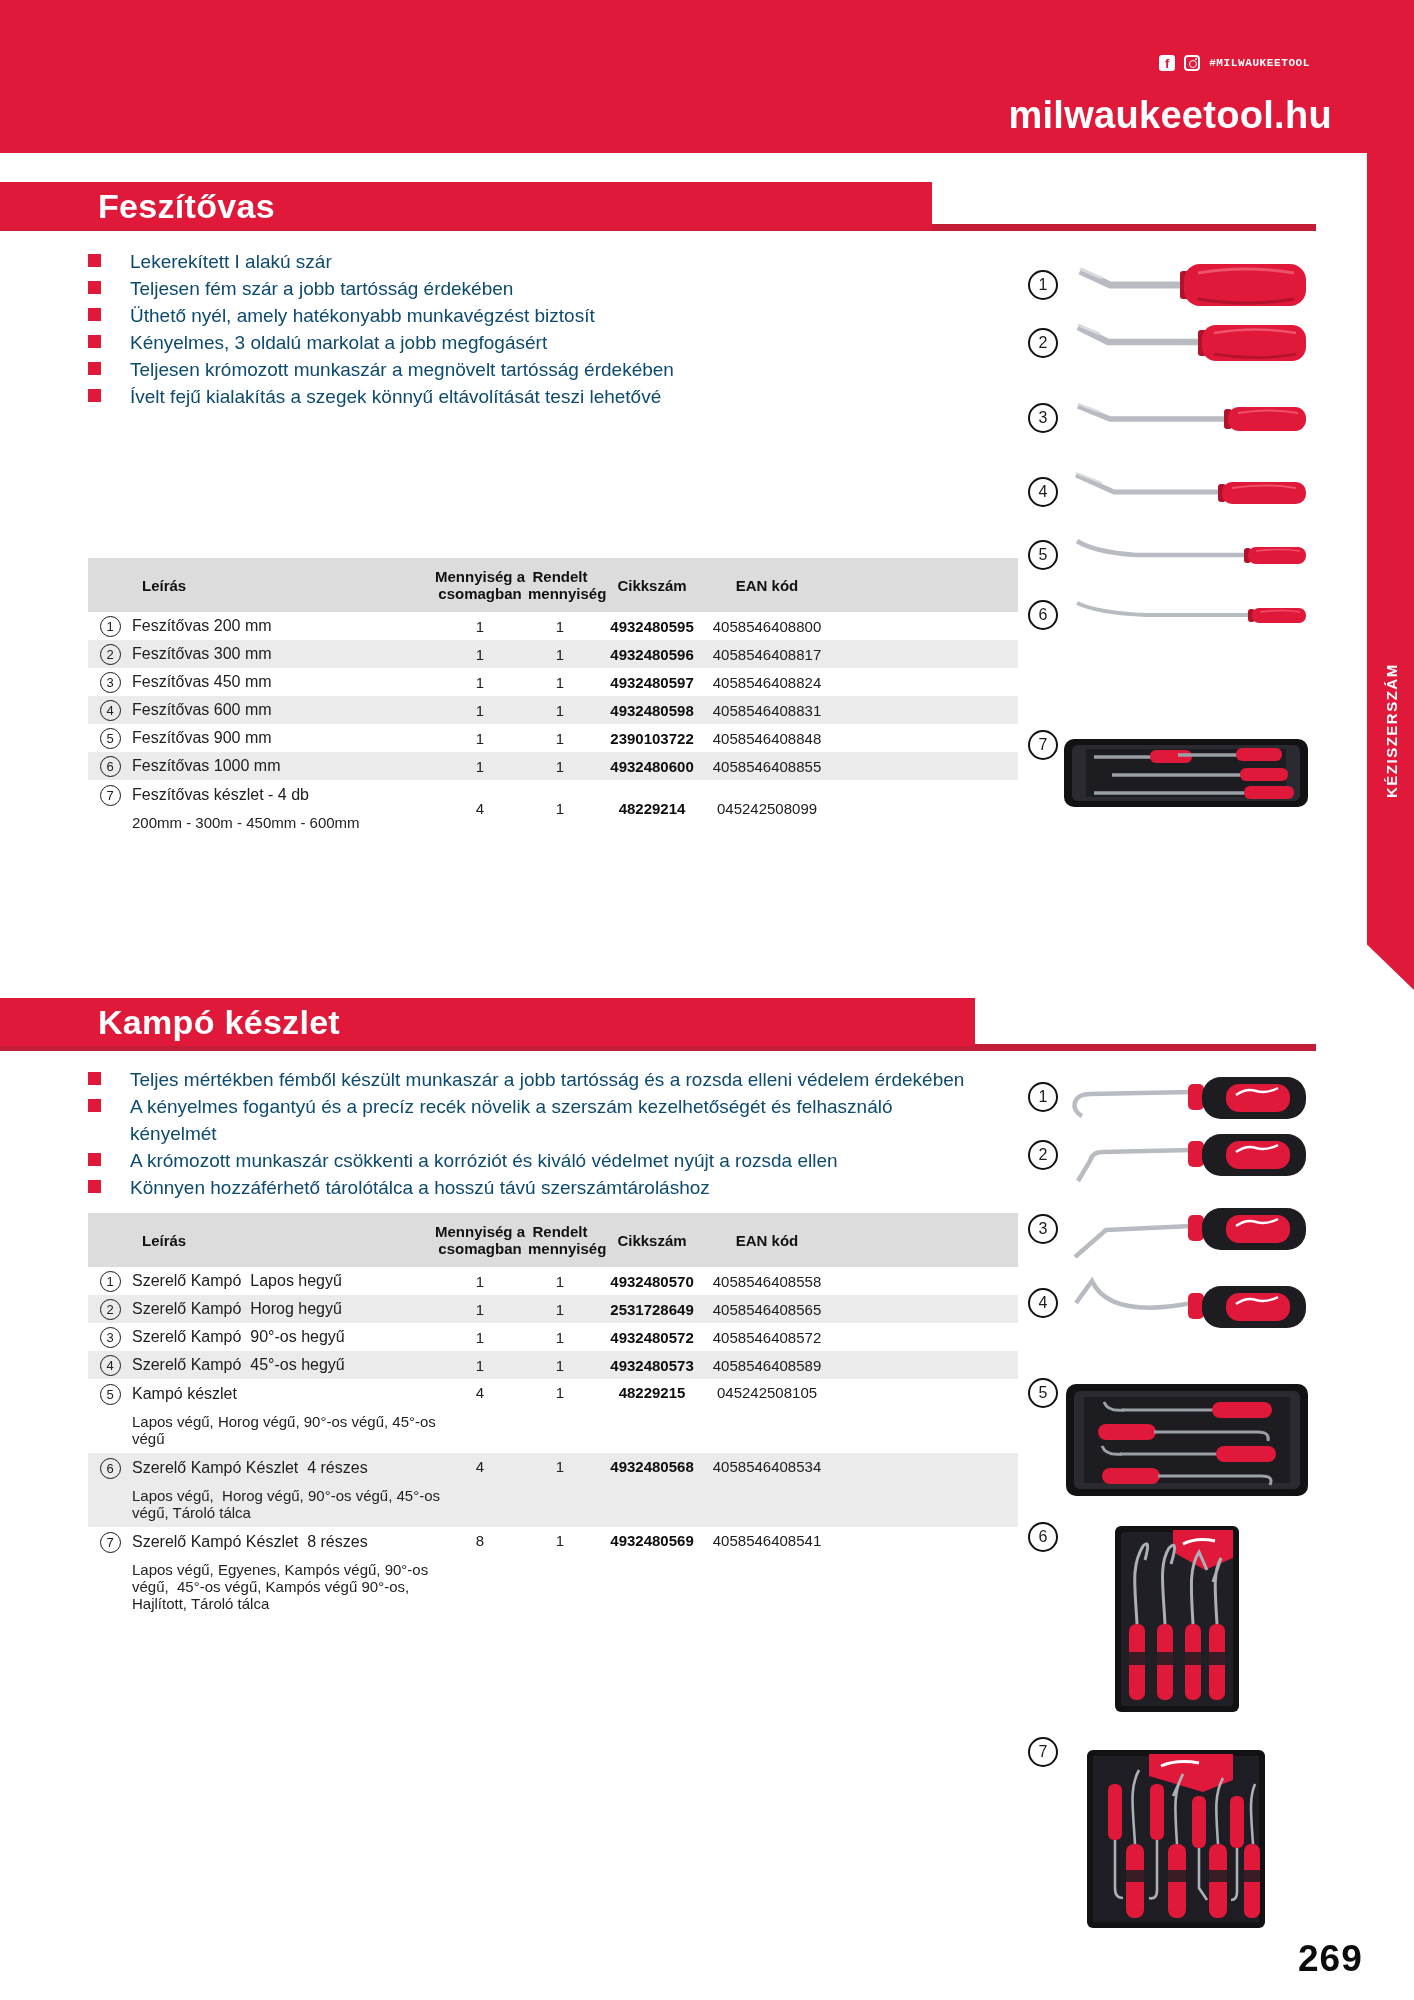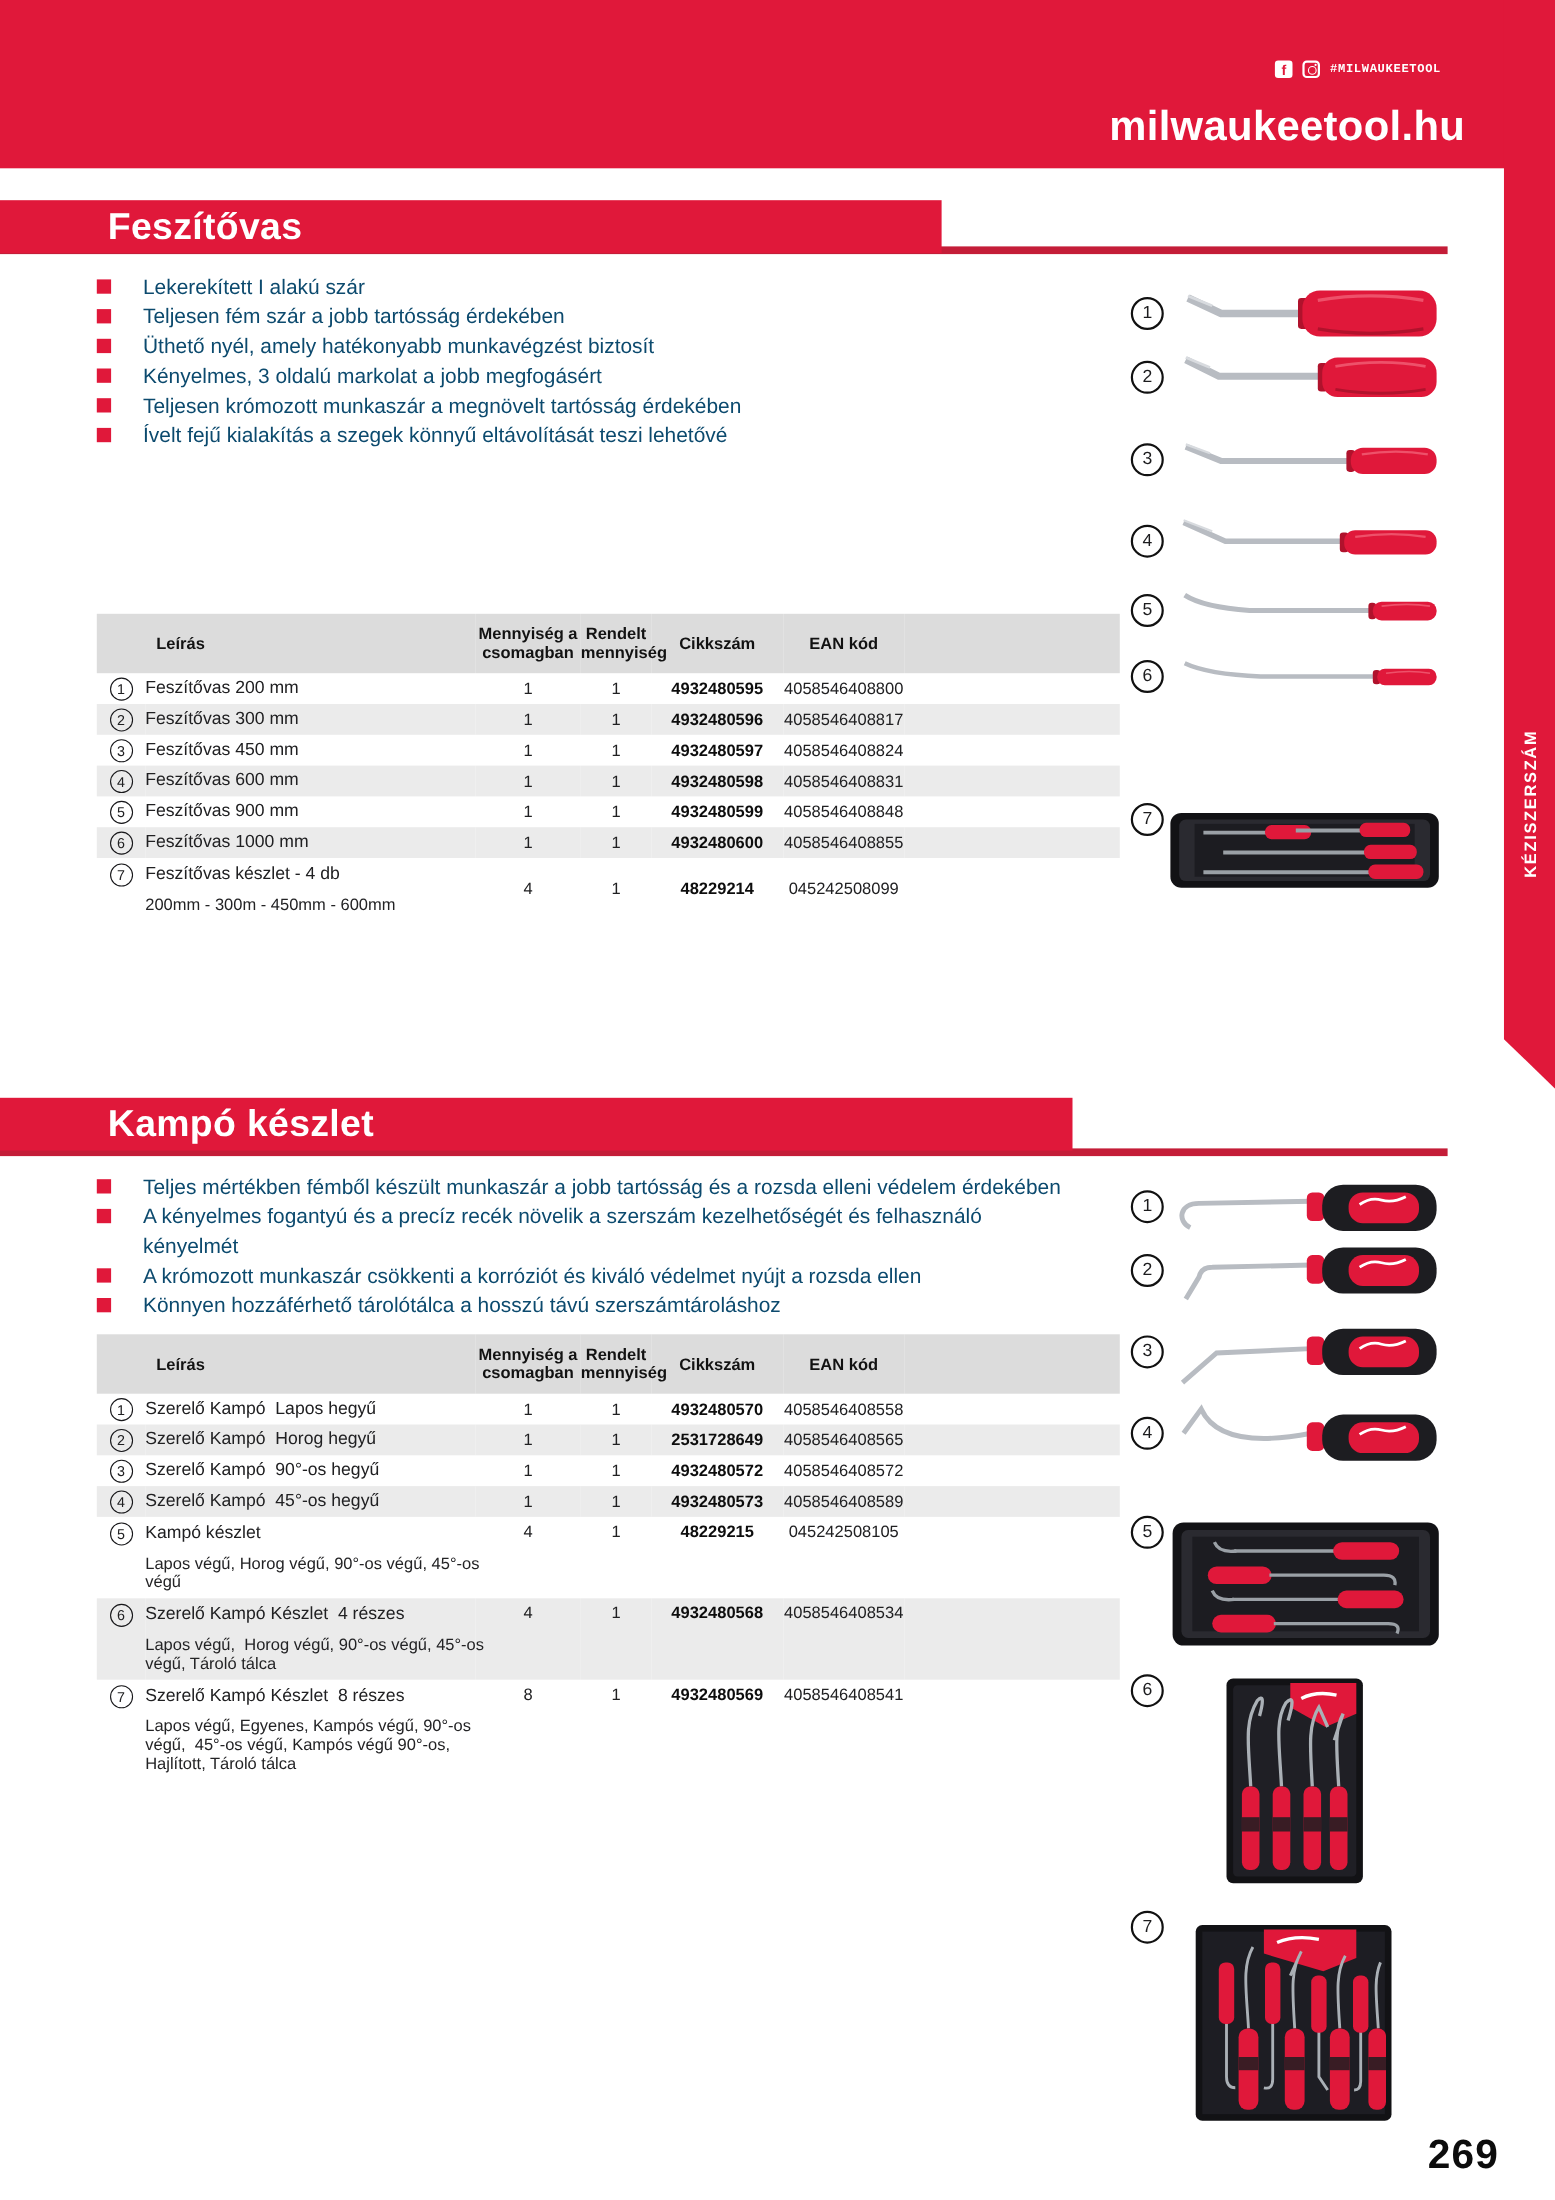--- a/index.html
+++ b/index.html
@@ -80,21 +80,21 @@
       <span class="soc-ico ig"></span>
       <span class="hashtag">#MILWAUKEETOOL</span>
     </div>
     <div class="site">milwaukeetool.hu</div>
   </div>
 
   <div class="ribbon"></div>
   <div class="ribbon-label">KÉZISZERSZÁM</div>
 
   <div class="title-line" style="top:224px"></div>
-  <div class="title-bar" style="top:182px;width:856px">Feszítővas</div>
+  <div class="title-bar" style="top:182px;width:932px">Feszítővas</div>
 
   <ul class="bullets" style="top:248px;width:940px">
       <li><span class="sq"></span><span class="bt">Lekerekített I alakú szár</span></li>
       <li><span class="sq"></span><span class="bt">Teljesen fém szár a jobb tartósság érdekében</span></li>
       <li><span class="sq"></span><span class="bt">Üthető nyél, amely hatékonyabb munkavégzést biztosít</span></li>
       <li><span class="sq"></span><span class="bt">Kényelmes, 3 oldalú markolat a jobb megfogásért</span></li>
       <li><span class="sq"></span><span class="bt">Teljesen krómozott munkaszár a megnövelt tartósság érdekében</span></li>
       <li><span class="sq"></span><span class="bt">Ívelt fejű kialakítás a szegek könnyű eltávolítását teszi lehetővé</span></li>
     </ul>
 
@@ -165,21 +165,21 @@
           <td class="c-ean">4058546408831</td>
           <td class="c-fill"></td>
         </tr>
         <tr>
           <td class="c-num"><span class="circ">5</span></td>
           <td class="c-desc">
             <div class="d-title">Feszítővas 900 mm</div>
           </td>
           <td class="c-qty">1</td>
           <td class="c-ord">1</td>
-          <td class="c-sku">4932480599</td>
+          <td class="c-sku">2390103722</td>
           <td class="c-ean">4058546408848</td>
           <td class="c-fill"></td>
         </tr>
         <tr class="alt">
           <td class="c-num"><span class="circ">6</span></td>
           <td class="c-desc">
             <div class="d-title">Feszítővas 1000 mm</div>
           </td>
           <td class="c-qty">1</td>
           <td class="c-ord">1</td>

